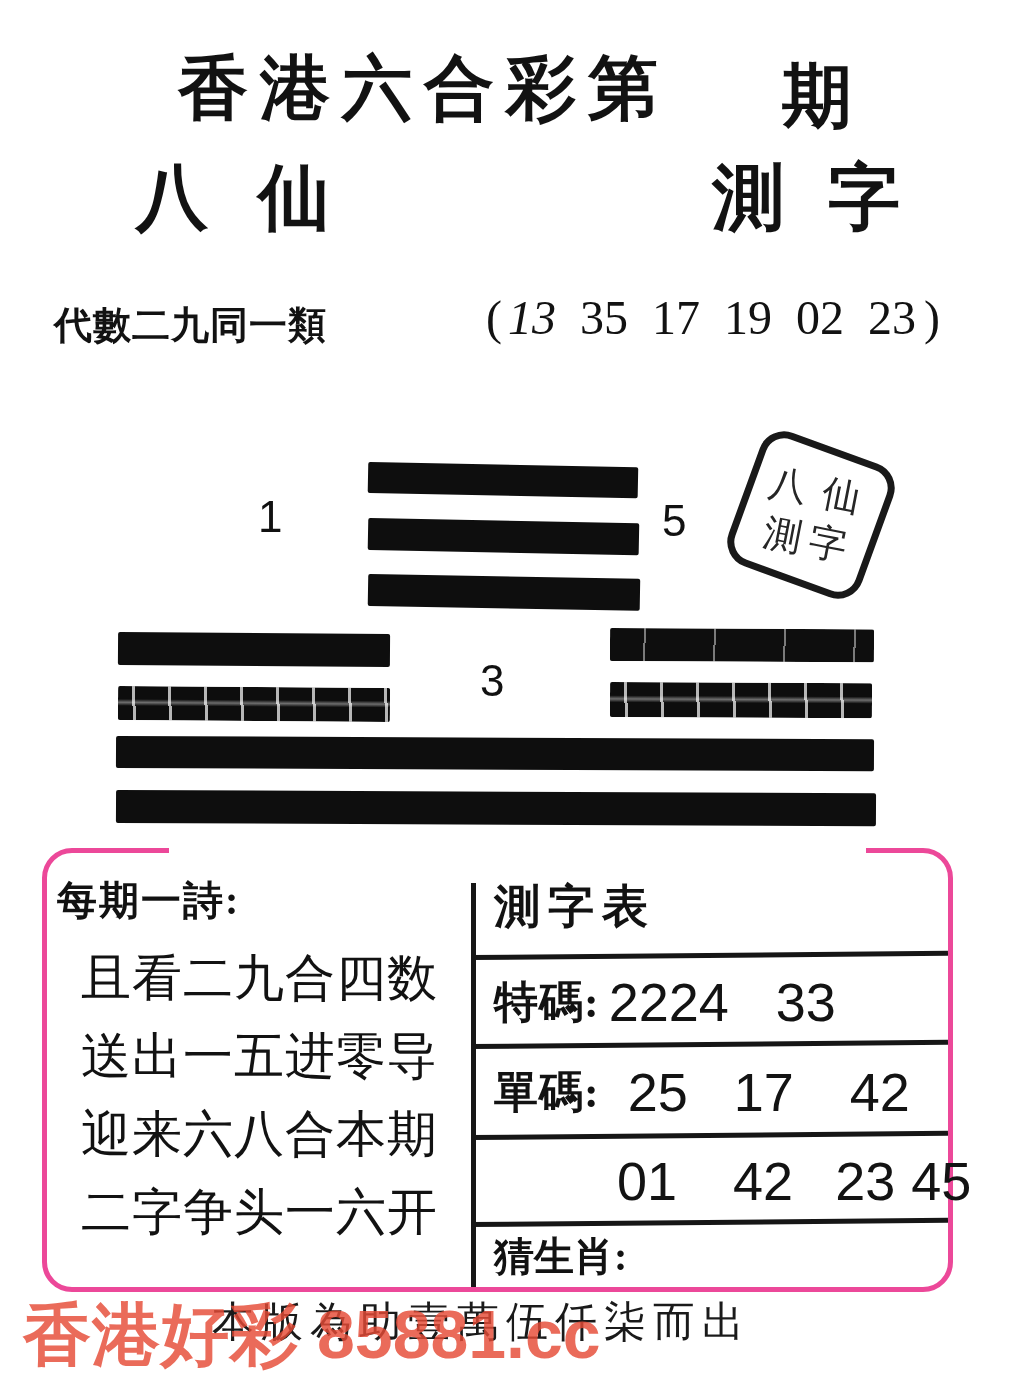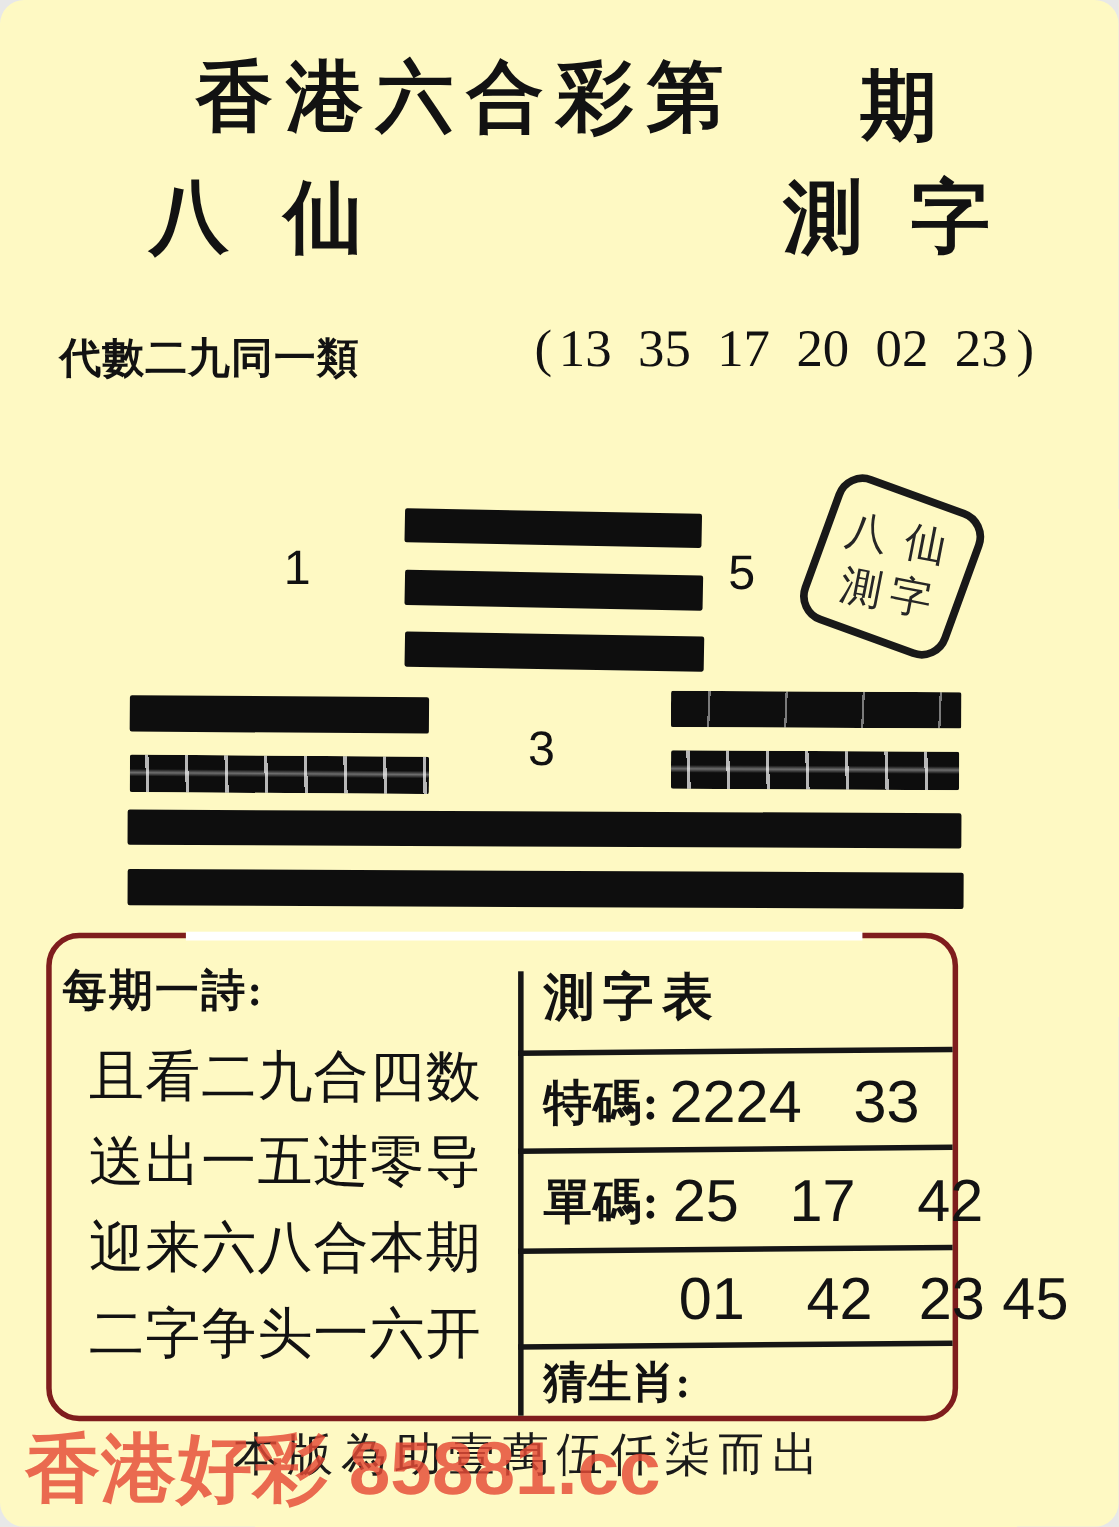--- a/index.html
+++ b/index.html
@@ -1,38 +1,38 @@
 <!DOCTYPE html>
 <html><head>
 <meta charset="utf-8">
 <style>
   html,body{margin:0;padding:0;background:#e8e8e8;}
   .page{
-    position:relative;width:1017px;height:1388px;background:#fef9c3;
+    position:relative;width:1017px;height:1388px;background:#ffffff;
     overflow:hidden;margin:0 auto;
-    font-family:"Liberation Serif","DejaVu Serif",serif;color:#121212;border-radius:22px;
+    font-family:"Liberation Serif","DejaVu Serif",serif;color:#121212;
   }
   .abs{position:absolute;}
 
   
   .t-main{left:178px;top:42px;font-size:70px;font-weight:900;letter-spacing:12px;white-space:nowrap;}
   .t-issue{left:782px;top:50px;font-size:70px;font-weight:900;}
   .sub{font-size:72px;font-weight:900;top:150px;}
   .sub.c1{left:136px;}
   .sub.c2{left:258px;}
   .sub.c3{left:712px;}
   .sub.c4{left:828px;}
 
   
   .lucky-label{left:54px;top:300px;font-size:38px;font-weight:700;letter-spacing:1px;}
   .lucky-nums{left:486px;top:290px;font-size:48px;font-weight:500;white-space:nowrap;
     font-family:"Liberation Serif","DejaVu Serif",serif;}
   .lucky-nums span{display:inline-block;}
   .lucky-nums .num{margin-left:24px;}
-  .lucky-nums .num.first{margin-left:6px;}
+  .lucky-nums .num.first{margin-left:6px;font-style:italic;}
   .lucky-nums .paren-close{margin-left:8px;}
 
   
   .bar{background:#0e0e0e;border-radius:2px;transform-origin:left center;}
   .b1{left:368px;top:462px;width:270px;height:31px;transform:rotate(1.1deg);}
   .b2{left:368px;top:518px;width:271px;height:32px;transform:rotate(1.1deg);}
   .b3{left:368px;top:574px;width:272px;height:32px;transform:rotate(1.0deg);}
   .b4l{left:118px;top:632px;width:272px;height:33px;transform:rotate(0.4deg);}
   .b4r{left:610px;top:628px;width:264px;height:33px;transform:rotate(0.3deg);}
   .b5l{left:118px;top:686px;width:272px;height:34px;transform:rotate(0.4deg);}
@@ -63,22 +63,22 @@
   }
   .stamp-text{
     transform:rotate(-9deg);text-align:center;
     font-size:38px;font-weight:500;color:#262626;line-height:50px;white-space:nowrap;
   }
   .stamp-text .l1{letter-spacing:16px;margin-left:14px;display:block;}
   .stamp-text .l2{letter-spacing:8px;margin-left:6px;display:block;}
 
   
   .tbl{
-    left:42px;top:848px;width:829px;height:444px;
-    border:5px solid #7f1d1d;border-radius:30px;
+    left:42px;top:848px;width:911px;height:444px;
+    border:5px solid #ec4899;border-radius:30px;
     box-sizing:border-box;
     text-align:right;
   }
   
   .tbl::after{content:"";position:absolute;top:-6px;left:122px;width:calc(100% - 204px);height:8px;background:#fff;}
   .tbl-divider{left:424px;top:30px;width:5px;height:calc(100% - 30px);background:#161616;}
   .sep{height:5px;background:#161616;left:424px;width:calc(100% - 424px);transform-origin:left center;transform:rotate(-0.5deg);}
   .sep.s0{top:102px;}
   .sep.s1{top:191px;}
   .sep.s2{top:282px;}
@@ -97,21 +97,21 @@
   .trow.r1{top:107px;height:84px;}
   .trow.r2{top:196px;height:86px;}
   .trow.r3{top:287px;height:82px;}
   .trow.r4{top:372px;height:62px;}
   .tz-header{font-size:46px;font-weight:900;letter-spacing:8px;}
   .tlabel{font-size:44px;font-weight:900;letter-spacing:1px;}
   .tnum{font-family:"Liberation Sans","DejaVu Sans",sans-serif;font-size:54px;font-weight:500;color:#131313;}
   .r1 .tnum.m0{margin-left:9px;}
   .r1 .tnum.m1{}
   .r1 .tnum.m2{margin-left:47px;}
-  .r2 .tnum.m0{margin-left:12px;}
+  .r2 .tnum.m0{margin-left:28px;}
   .r2 .tnum.m1{margin-left:46px;}
   .r2 .tnum.m2{margin-left:56px;}
   .r3 .tnum.m0{margin-left:123px;}
   .r3 .tnum.m1{margin-left:56px;}
   .r3 .tnum.m2{margin-left:42px;}
   .r3 .tnum.m3{margin-left:16px;}
   .zlabel{font-size:40px;font-weight:900;}
   .ztext{font-size:44px;font-weight:900;letter-spacing:1px;}
 
   
@@ -130,21 +130,21 @@
 
   <div class="abs t-main">香港六合彩第</div>
   <div class="abs t-issue">期</div>
   <div class="abs sub c1">八</div>
   <div class="abs sub c2">仙</div>
   <div class="abs sub c3">測</div>
   <div class="abs sub c4">字</div>
 
   <div class="abs lucky-label">代數二九同一類</div>
   <div class="abs lucky-nums">
-    <span class="paren-open">(</span><span class="num first">13</span><span class="num">35</span><span class="num">17</span><span class="num">20</span><span class="num">02</span><span class="num">23</span><span class="paren-close">)</span>
+    <span class="paren-open">(</span><span class="num first">13</span><span class="num">35</span><span class="num">17</span><span class="num">19</span><span class="num">02</span><span class="num">23</span><span class="paren-close">)</span>
   </div>
 
   <div class="abs bar b1"></div>
   <div class="abs bar b2"></div>
   <div class="abs bar b3"></div>
   <div class="abs bar b4l"></div>
   <div class="abs bar b4r distress-light"></div>
   <div class="abs bar b5l distress-heavy"></div>
   <div class="abs bar b5r distress-heavy"></div>
   <div class="abs bar b6"></div>

